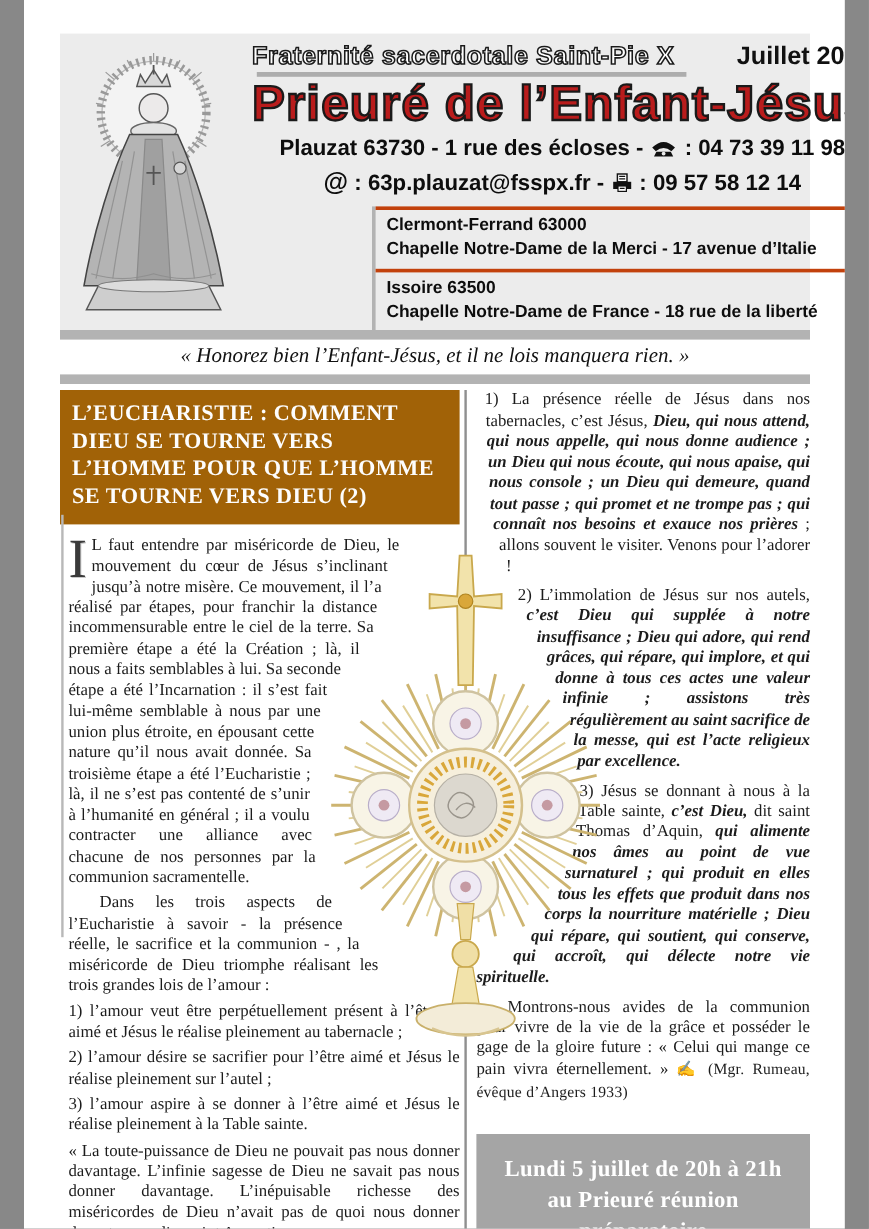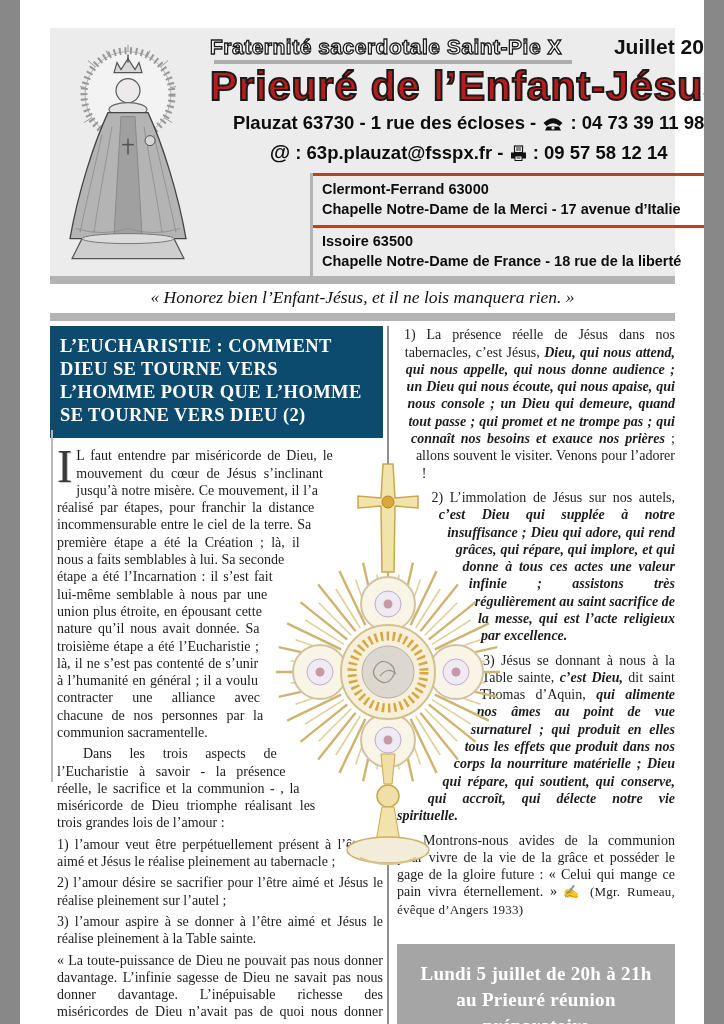--- a/index.html
+++ b/index.html
@@ -36,21 +36,21 @@
   .quote-line { text-align:center; font-style:italic; font-size:17.5px; padding:3px 0 5px; color:#111; }
   
   .article { position:relative; display:flex; margin-top:5px; height:718px; }
   .col-left { width:333px; flex:0 0 333px; }
   .col-right { flex:1; margin-left:14px; }
   .left-rule { position:absolute; left:1px; top:104px; width:2px; height:352px; background:#b8b8b8; }
   .divider-seg { position:absolute; width:2px; background:#8f8f8f; }
   .seg-top { left:337px; top:0; height:140px; }
   .seg-bottom { left:337px; top:534px; height:174px; }
   .headline-box {
-    background:#0c4a6e; color:#fdfdfd; font-weight:bold; font-size:18.5px;
+    background:#a16207; color:#fdfdfd; font-weight:bold; font-size:18.5px;
     line-height:23px; letter-spacing:.4px; padding:9px 8px 11px 10px;
   }
   .body-text { margin-top:9px; font-size:14px; line-height:17.3px; text-align:justify; padding-left:7px; }
   .body-text p { margin-bottom:4px; }
   .indent { text-indent:26px; }
   .dropcap { float:left; font-size:46px; line-height:35px; padding:2px 4px 0 0; color:#3a3a3a; text-shadow:1px 1px 0 #c9c9c9; }
   .spacer-l {
     float:right; width:148px; height:408px; margin-top:20px;
     shape-outside:polygon(148px 0, 98px 25px, 88px 60px, 82px 95px, 46px 135px, 32px 180px, 30px 230px, 38px 275px, 58px 315px, 88px 348px, 118px 372px, 148px 390px);
     shape-margin:7px;

